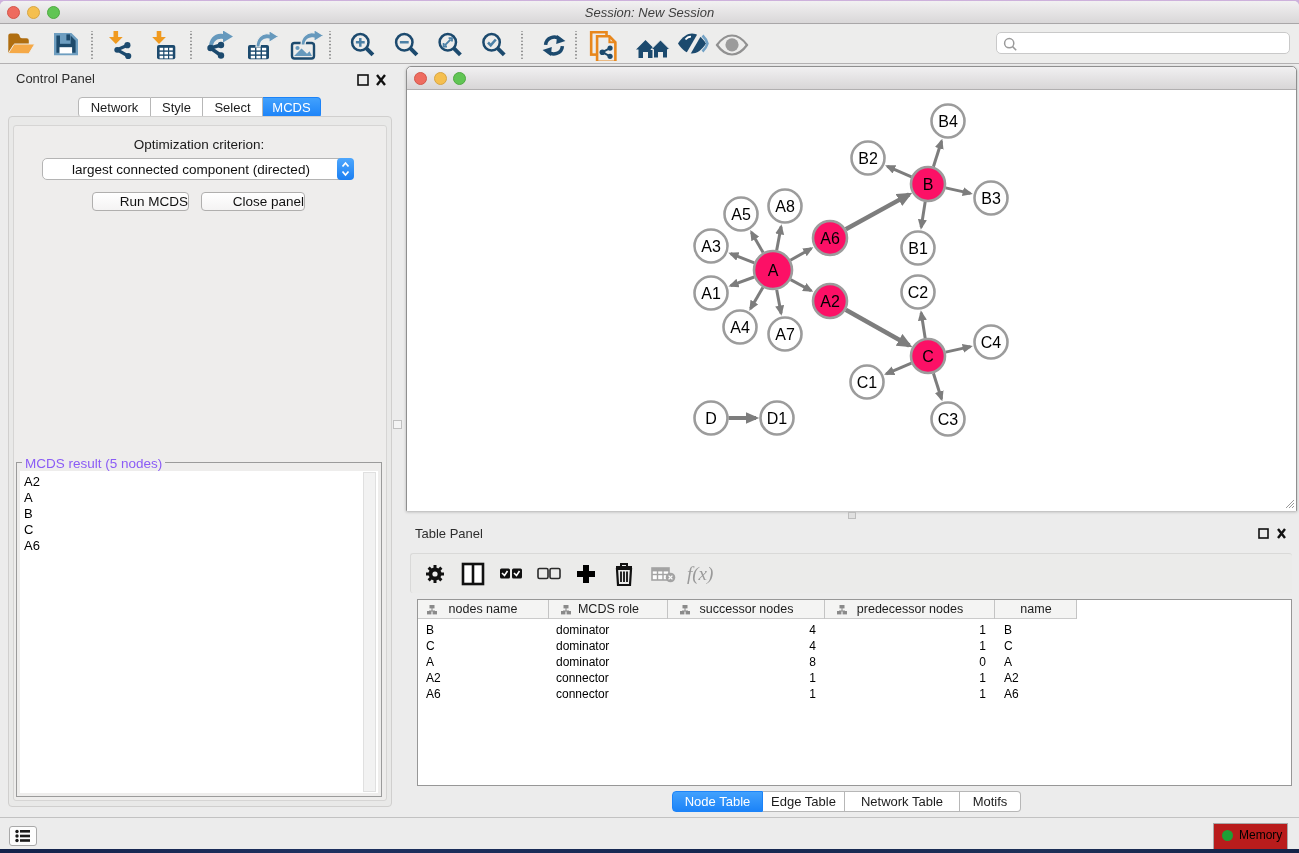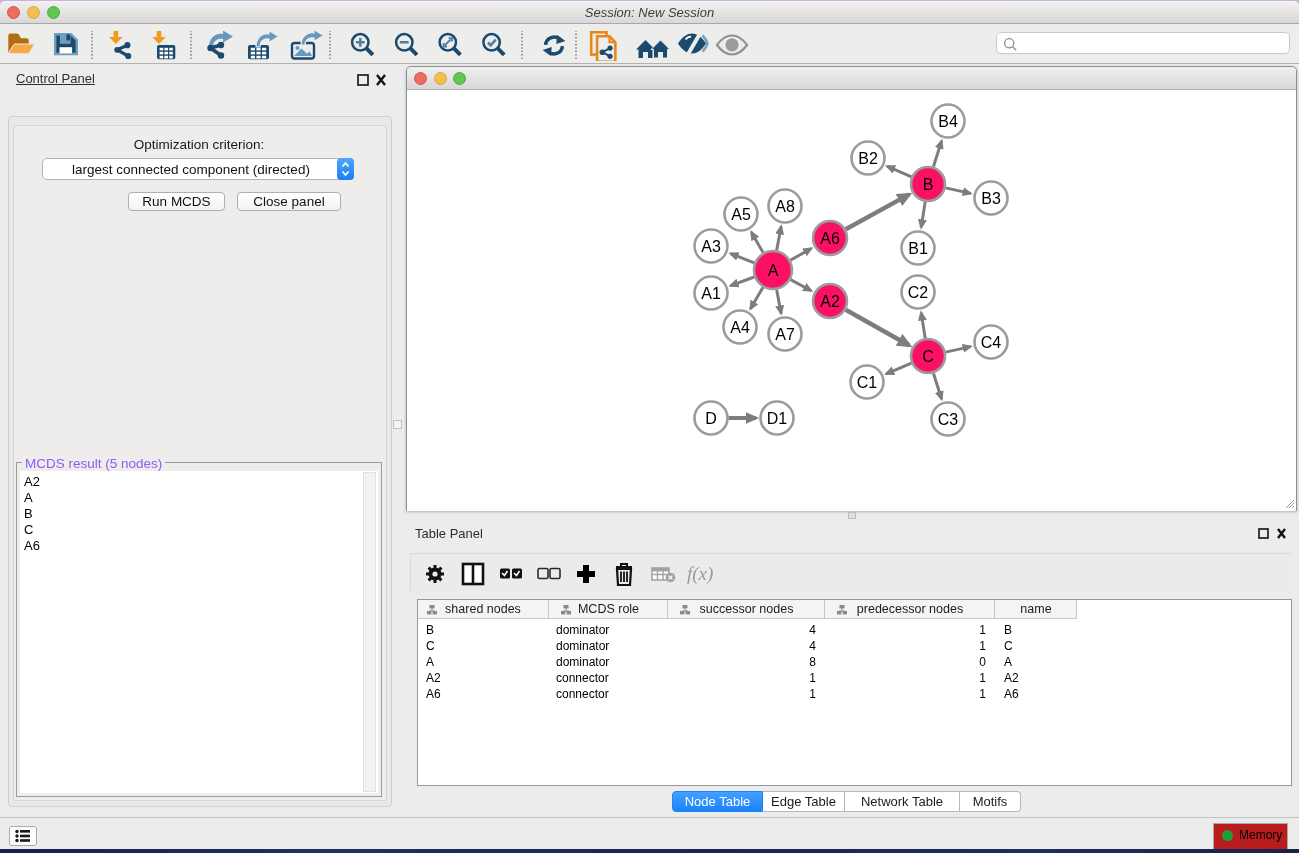--- a/index.html
+++ b/index.html
@@ -10,32 +10,32 @@
 #titlebar { position:absolute; left:0; top:0; width:1299px; height:23px; background:linear-gradient(#f2f1f2,#d9d7d8); border-bottom:1px solid #a9a7a8; border-radius:5px 5px 0 0;font-style:italic; }
 .tl { position:absolute; top:5px; width:13px; height:13px; border-radius:50%; }
 .t1 { left:7px; background:#ee6b5f; border:1px solid #d3564a; }
 .t2 { left:27px; background:#f5bf4f; border:1px solid #d8a543; }
 .t3 { left:47px; background:#61c554; border:1px solid #50a943; }
 #titlebar .title { position:absolute; top:4px; width:100%; text-align:center; font-size:13px; color:#3e3e3e; }
 
 #toolbar { position:absolute; left:0; top:24px; width:1299px; height:39px; background:#ededec; border-bottom:1px solid #b3b1b2; }
 #search { position:absolute; left:996px; top:7px; width:294px; height:22px; background:#fff; border:1px solid #c9c9c9; border-radius:5px; }
 
-#cp-title { position:absolute; left:16px; top:70px; font-size:13px; color:#2e2e2e;text-decoration:underline; }
+#cp-title { position:absolute; left:16px; top:70px; font-size:13px; color:#2e2e2e; }
 .tabrow { position:absolute; height:21px; }
 .tab { float:left; height:21px; line-height:20px; font-size:13px; color:#1c1c1c; background:#fff; border:1px solid #b7b7b7; border-left:none; text-align:center; white-space:nowrap; overflow:hidden; }
 .tab.first { border-left:1px solid #b7b7b7; border-radius:4px 0 0 4px; }
 .tab.last { border-radius:0 4px 4px 0; }
 .tab.sel { background:linear-gradient(#42a1fd,#1c83f8); color:#fff; border-color:#1c83f8; }
 #cp-outer { position:absolute; left:8px; top:115px; width:384px; height:691px; background:#e9e9e8; border:1px solid #d0cfce; border-radius:4px; }
 #cp-inner { position:absolute; left:13px; top:124px; width:374px; height:676px; background:#eeedec; border:1px solid #d6d5d4; border-radius:3px; }
 #optlabel { position:absolute; left:0; top:136px; width:398px; text-align:center; font-size:13.5px; color:#1a1a1a; }
 #dropdown { position:absolute; left:42px; top:157px; width:312px; height:22px; background:#fff; border:1px solid #b4b4b4; border-radius:5px; font-size:13.5px; color:#111; line-height:21px; padding-left:29px; }
 #dropdown .spin { position:absolute; right:-1px; top:-1px; width:17px; height:22px; background:linear-gradient(#4ea7fd,#1b7ff2); border-radius:4px; }
-.btn { position:absolute; height:19px; background:linear-gradient(#ffffff,#f4f3f3); border:1px solid #b0afae; border-radius:4px; font-size:13.5px; color:#111; text-align:center; line-height:17px;margin-left:36px; }
+.btn { position:absolute; height:19px; background:linear-gradient(#ffffff,#f4f3f3); border:1px solid #b0afae; border-radius:4px; font-size:13.5px; color:#111; text-align:right; line-height:17px; }
 #grp { position:absolute; left:16px; top:461px; width:366px; height:335px; border:1px solid #9b9b9b; }
 #grp-label { position:absolute; left:22px; top:455px; background:#eeedec; padding:0 3px; font-size:13.5px; color:#8b5cf6; }
 #mlist { position:absolute; left:20px; top:470px; width:358px; height:322px; background:#fff; }
 #mlist .sb { position:absolute; right:2px; top:1px; width:13px; height:320px; background:#f2f2f2; border:1px solid #e0e0e0; }
 #mlist .it { padding-left:4px; font-size:13px; line-height:16px; color:#000; }
 
 #netwin { position:absolute; left:406px; top:65px; width:891px; height:445px; background:#fff; border:1px solid #8f8f8f; border-radius:5px 5px 0 0; box-shadow:0 1px 3px rgba(0,0,0,0.25); }
 #nw-title { position:absolute; left:0; top:0; width:100%; height:23px; background:linear-gradient(#f1f0f1,#d8d6d7); border-bottom:1px solid #b1afb0; border-radius:5px 5px 0 0; }
 #nw-title .title { position:absolute; top:4px; width:100%; text-align:center; font-size:13px; color:#363636; }
 #nw-canvas { position:absolute; left:0; top:24px; width:889px; height:420px; background:#fff; }
@@ -221,20 +221,26 @@
       <line x1="9.6" y1="9.6" x2="13.2" y2="13.2" stroke="#9a9a9a" stroke-width="1.5"></line>
     </svg>
   </div>
 </div>
 
 <div id="cp-title">Control Panel</div>
 <svg class="abs" style="left:357px;top:73px" width="32" height="12" viewBox="0 0 32 12">
   <rect x="1" y="1" width="10" height="10" fill="none" stroke="#111" stroke-width="1.6"></rect>
   <path d="M20 1 L28 11 M28 1 L20 11" stroke="#111" stroke-width="2.4"></path>
 </svg>
+<div class="tabrow" style="left:78px;top:96px">
+  <div class="tab first" style="width:73px">Network</div>
+  <div class="tab" style="width:52px">Style</div>
+  <div class="tab" style="width:60px">Select</div>
+  <div class="tab last sel" style="width:58px">MCDS</div>
+</div>
 <div id="cp-outer"></div>
 <div id="cp-inner"></div>
 <div id="optlabel">Optimization criterion:</div>
 <div id="dropdown">largest connected component (directed)
   <div class="spin">
     <svg width="17" height="22" viewBox="0 0 17 22">
       <path d="M5.5 8.5 L8.5 5 L11.5 8.5" fill="none" stroke="#fff" stroke-width="1.7"></path>
       <path d="M5.5 13.5 L8.5 17 L11.5 13.5" fill="none" stroke="#fff" stroke-width="1.7"></path>
     </svg>
   </div>
@@ -402,21 +408,21 @@
     <line x1="-11" y1="0.5" x2="6" y2="0.5" stroke="#a0a0a0" stroke-width="1.4"></line>
     <circle cx="7.5" cy="3.5" r="4.8" fill="#a0a0a0"></circle>
     <path d="M5.6 1.6 L9.4 5.4 M9.4 1.6 L5.6 5.4" stroke="#fff" stroke-width="1.3"></path>
   </g>
 
   <text x="266" y="19" font-family="Liberation Serif, serif" font-style="italic" font-size="19" fill="#9a9a9a">f(x)</text>
 </svg>
 
 <div id="tbl">
   <div class="thead" style="width:659px">
-    <div class="th" style="left:0;width:131px">shared nodes</div>
+    <div class="th" style="left:0;width:131px">nodes name</div>
     <div class="th" style="left:132px;width:118px">MCDS role</div>
     <div class="th" style="left:251px;width:156px">successor nodes</div>
     <div class="th" style="left:408px;width:169px">predecessor nodes</div>
     <div class="th" style="left:578px;width:81px">name</div>
   </div>
   <svg class="abs" style="left:0;top:0" width="660" height="19" viewBox="0 0 660 19">
     <g fill="#8a8a8a">
       <g transform="translate(9,5)">
             <rect x="2.5" y="0" width="5" height="3.4"></rect>
             <rect x="0" y="6" width="4.4" height="3.4"></rect>

